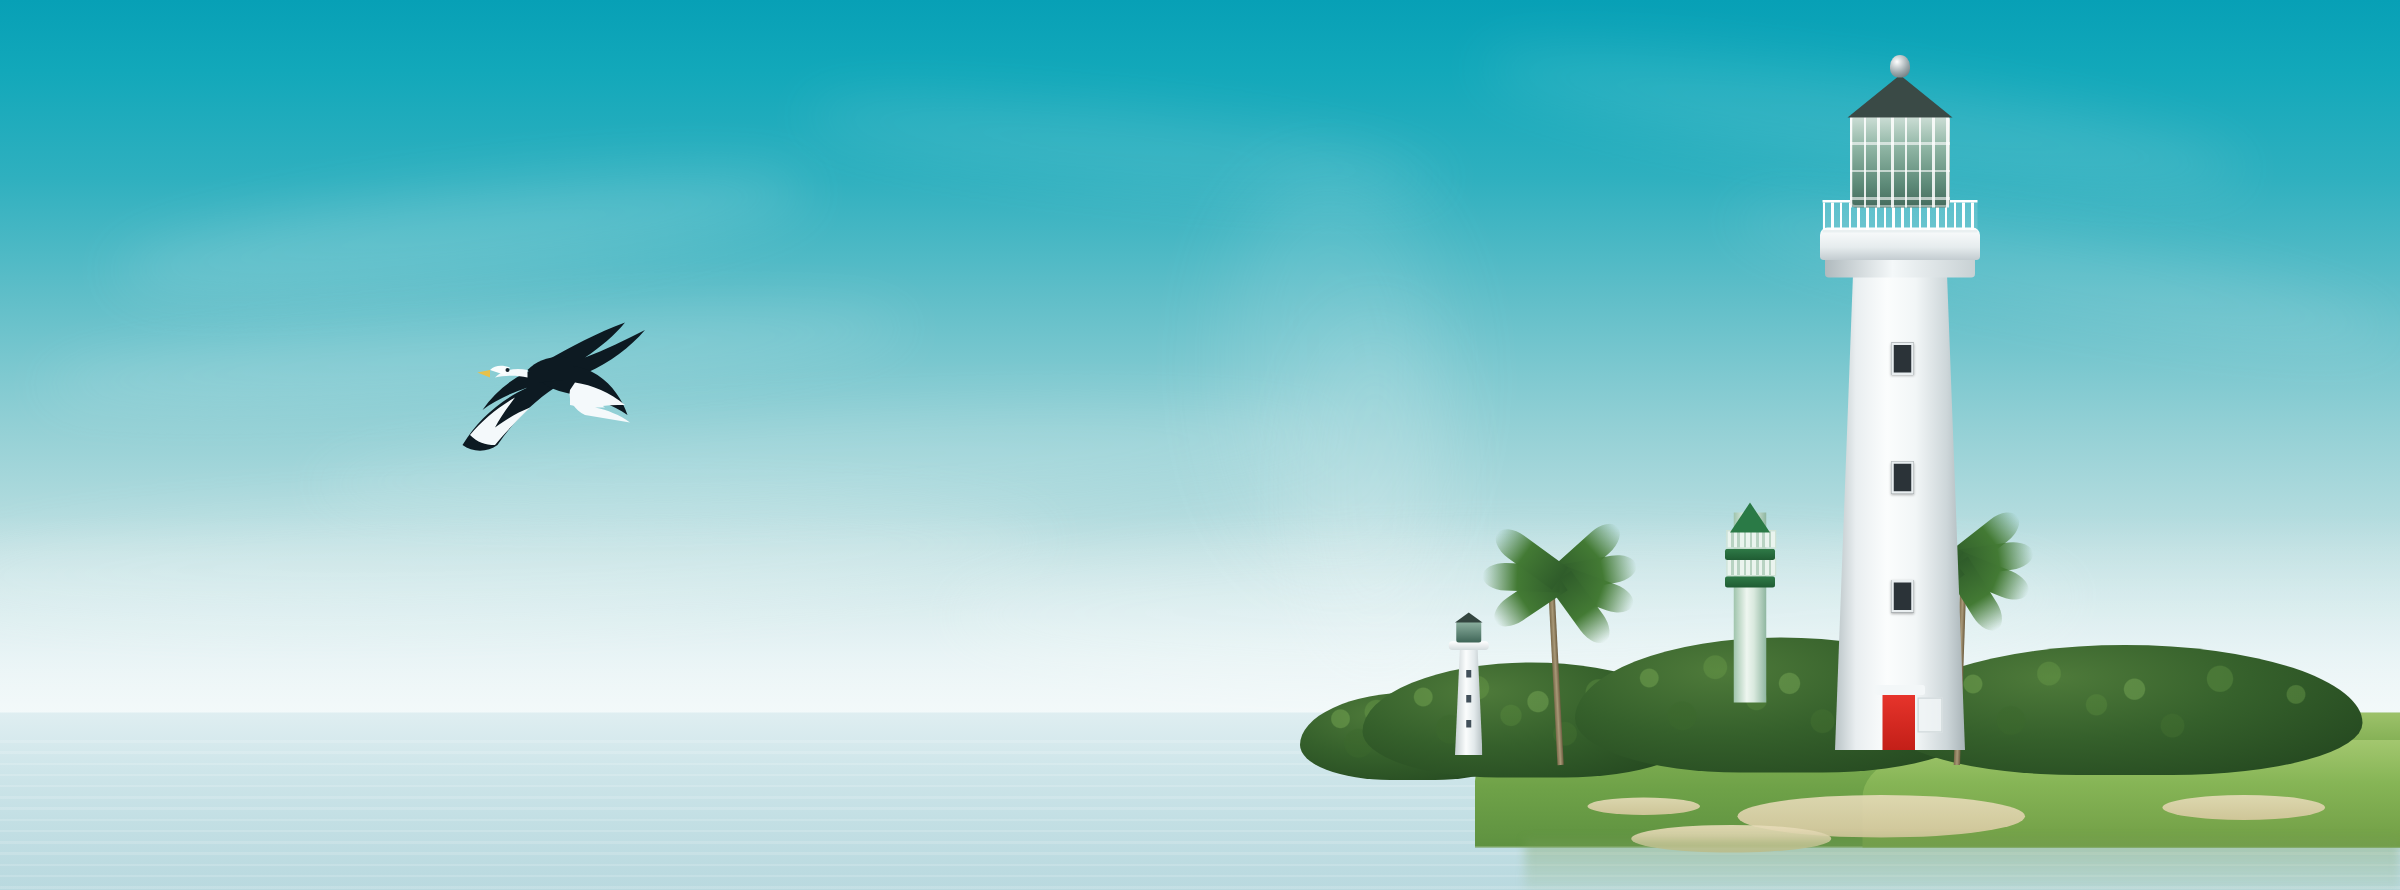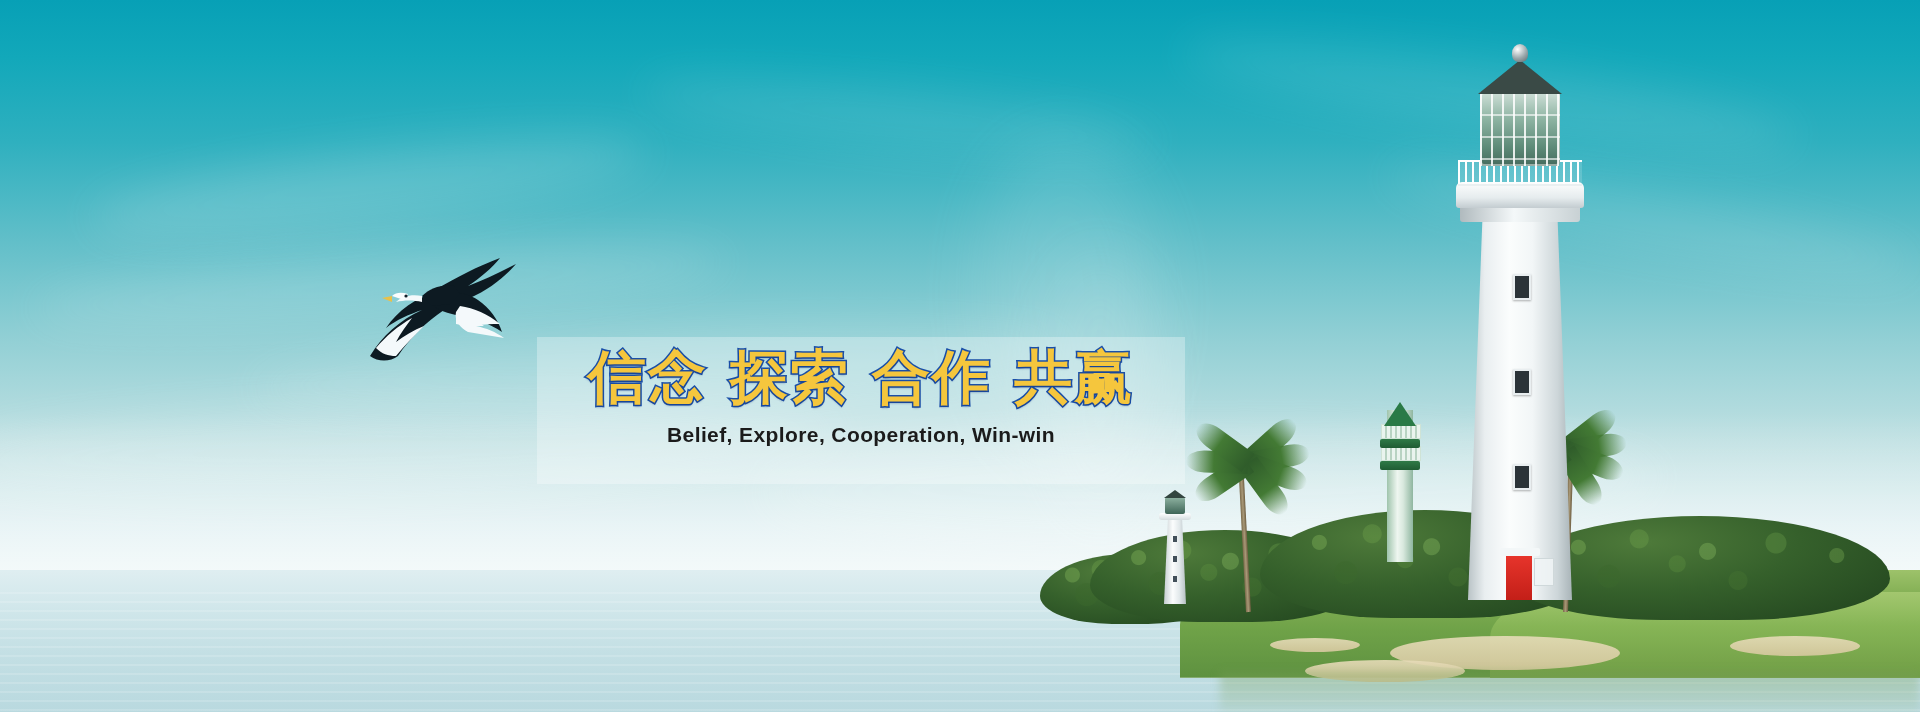--- a/index.html
+++ b/index.html
@@ -352,18 +352,14 @@
         <path d="M104 70 C114 72 124 76 132 82 C122 82 112 82 104 80 Z"></path>
         <path d="M24 104 C34 92 46 82 60 74 C54 82 48 90 44 98 C52 92 62 86 72 82 C62 92 52 102 44 112 C36 112 30 110 24 104 Z"></path>
       </g>
       <path d="M70 52 C60 50 50 52 44 58 C52 56 62 56 70 58 Z" fill="#f4f9fb"></path>
       <path d="M56 50 C50 48 44 48 40 52 L52 56 Z" fill="#fafdfe"></path>
       <path d="M40 52 L30 54 L40 58 Z" fill="#e8c14a"></path>
       <circle cx="54" cy="52" r="1.6" fill="#14202a"></circle>
     </svg>
   </div>
 
-  <div class="panel">
-    <div class="slogan-cn">信念 探索 合作 共赢</div>
-    <div class="slogan-en">Belief,  Explore,  Cooperation,  Win-win</div>
-  </div>
 
 </div>
 
 </body></html>

